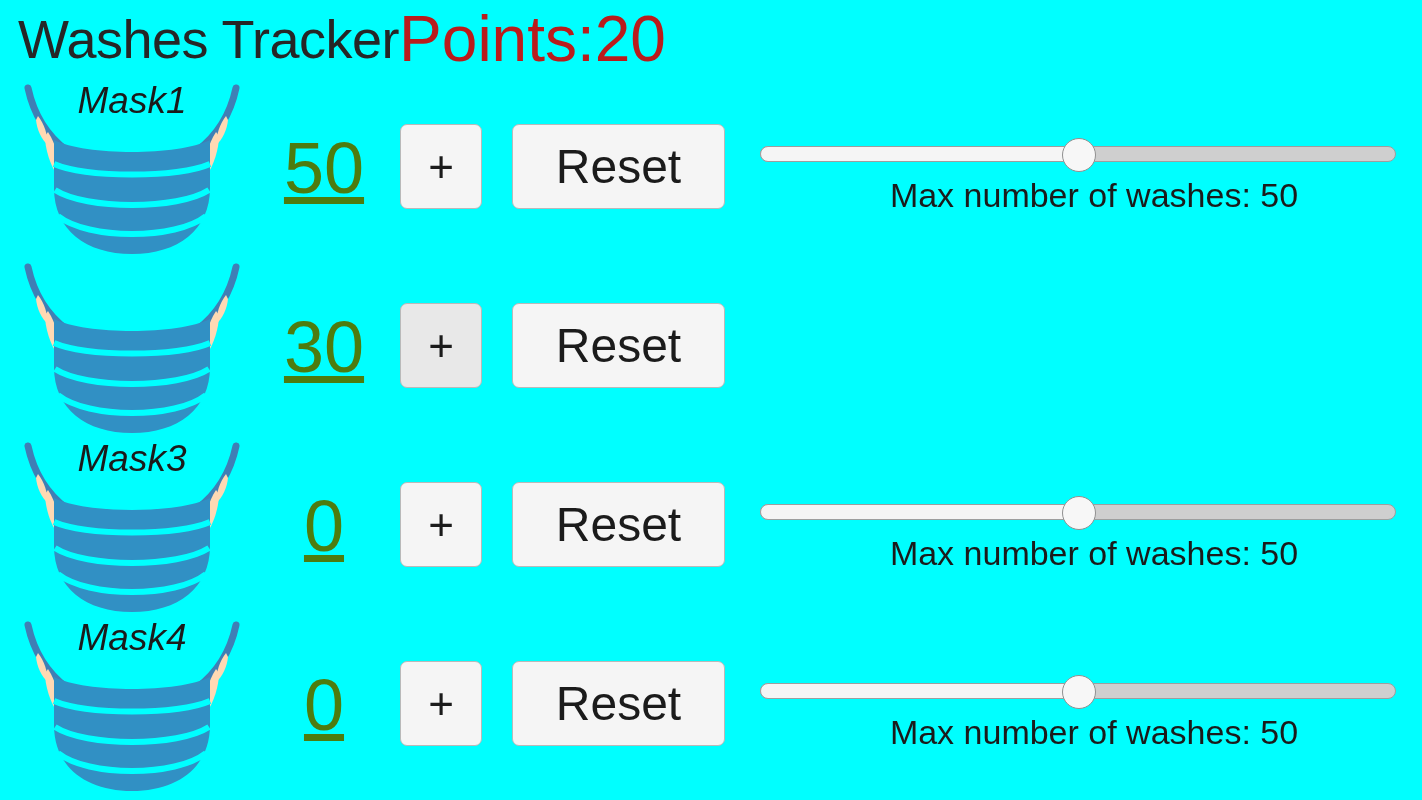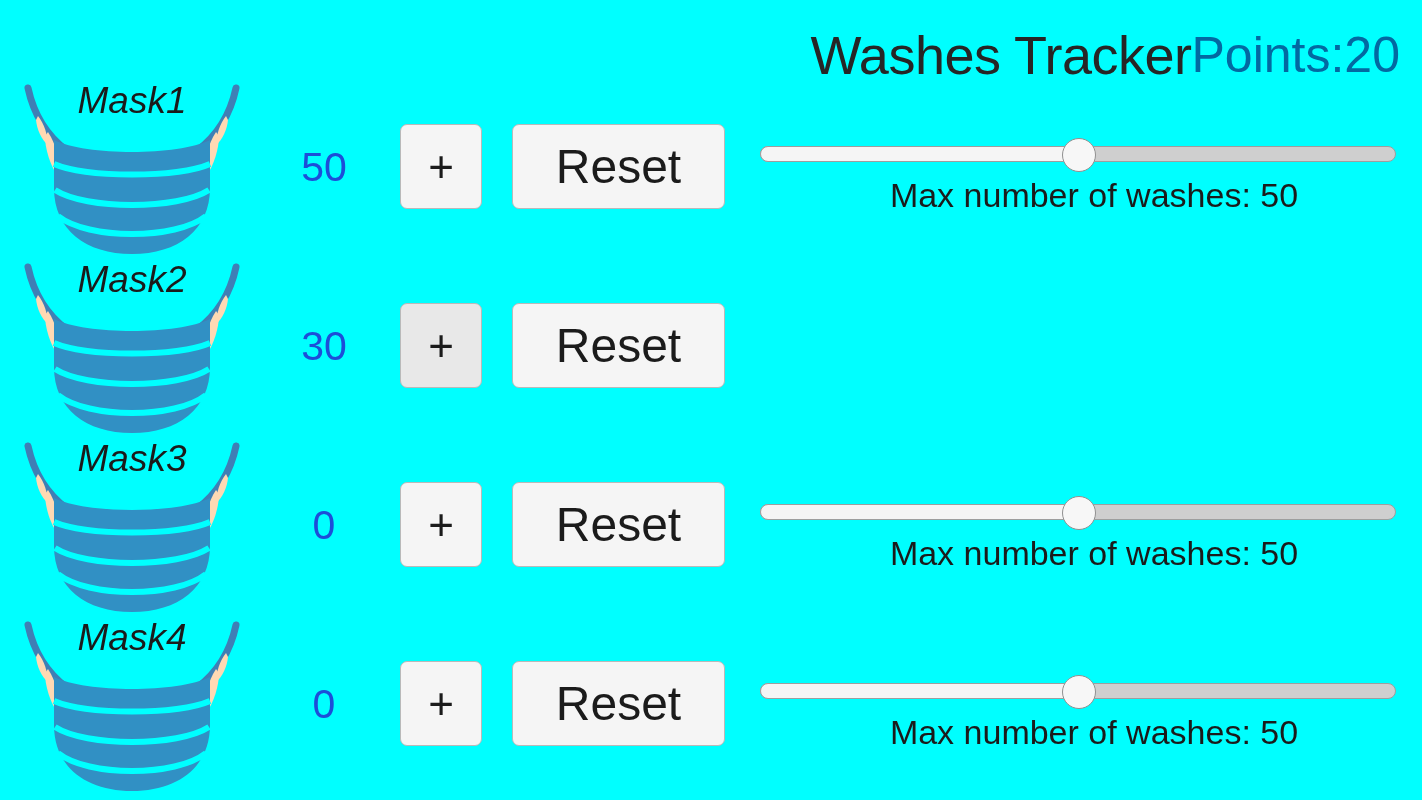--- a/index.html
+++ b/index.html
@@ -12,41 +12,41 @@
     background: #00ffff;
     font-family: "Liberation Sans", sans-serif;
     color: #1a1a1a;
     overflow: hidden;
     position: relative;
   }
 
   
   .header {
     position: absolute;
-    top: 16px;
+    top: 0;
     left: 0;
     width: 1422px;
     height: 78px;
     display: flex;
     align-items: center;
-    justify-content: flex-end;
+    justify-content: flex-start;
     box-sizing: border-box;
     padding: 0 22px 0 18px;
   }
   .app-title {
     font-size: 54px;
     line-height: 1;
     color: #262626;
     letter-spacing: -0.5px;
     white-space: nowrap;
   }
   .points {
-    font-size: 50px;
-    line-height: 1;
-    color: #0369a1;
+    font-size: 64px;
+    line-height: 1;
+    color: #b91c1c;
     white-space: nowrap;
   }
 
   
   .rows {
     position: absolute;
     top: 78px;
     left: 0;
     width: 1422px;
   }
@@ -88,23 +88,24 @@
   
   .count {
     position: absolute;
     left: 258px;
     top: 0;
     width: 132px;
     height: 179px;
     display: flex;
     align-items: center;
     justify-content: center;
-    font-size: 41px;
-    line-height: 1;
-    color: #1d4ed8;
+    font-size: 72px;
+    line-height: 1;
+    color: #4d7c0f;
+    text-decoration: underline;
   }
 
   
   .btn {
     position: absolute;
     background: #f5f5f5;
     border: 1px solid #b9b9b9;
     border-radius: 7px;
     color: #1b1b1b;
     font-family: "Liberation Sans", sans-serif;
@@ -248,21 +249,20 @@
         <path d="M212 36 C 206 44, 202 54, 203 64 C 208 60, 213 50, 214 40 Z" fill="#ffd9b3"></path>
         <path d="M34 52 C 42 64, 46 80, 44 96 C 36 86, 31 68, 31 56 Z" fill="#ffd9b3"></path>
         <path d="M202 52 C 194 64, 190 80, 192 96 C 200 86, 205 68, 205 56 Z" fill="#ffd9b3"></path>
 
         <path d="M40 60 C 72 76, 164 76, 196 60 L 196 108 C 196 150, 164 174, 118 174 C 72 174, 40 150, 40 108 Z" fill="#3190c4"></path>
 
         <path d="M40 84 C 72 98, 164 98, 196 84" fill="none" stroke="#00ffff" stroke-width="6"></path>
         <path d="M41 110 C 72 130, 164 130, 195 110" fill="none" stroke="#00ffff" stroke-width="6"></path>
         <path d="M44 136 C 74 160, 162 160, 192 136" fill="none" stroke="#00ffff" stroke-width="6"></path>
       </svg>
-      <div class="mask-label">Mask2</div>
     </div>
 
     <div class="count">30</div>
 
     <button class="btn btn-plus is-active">+</button>
     <button class="btn btn-reset">Reset</button>
 
 
   </div>
 

